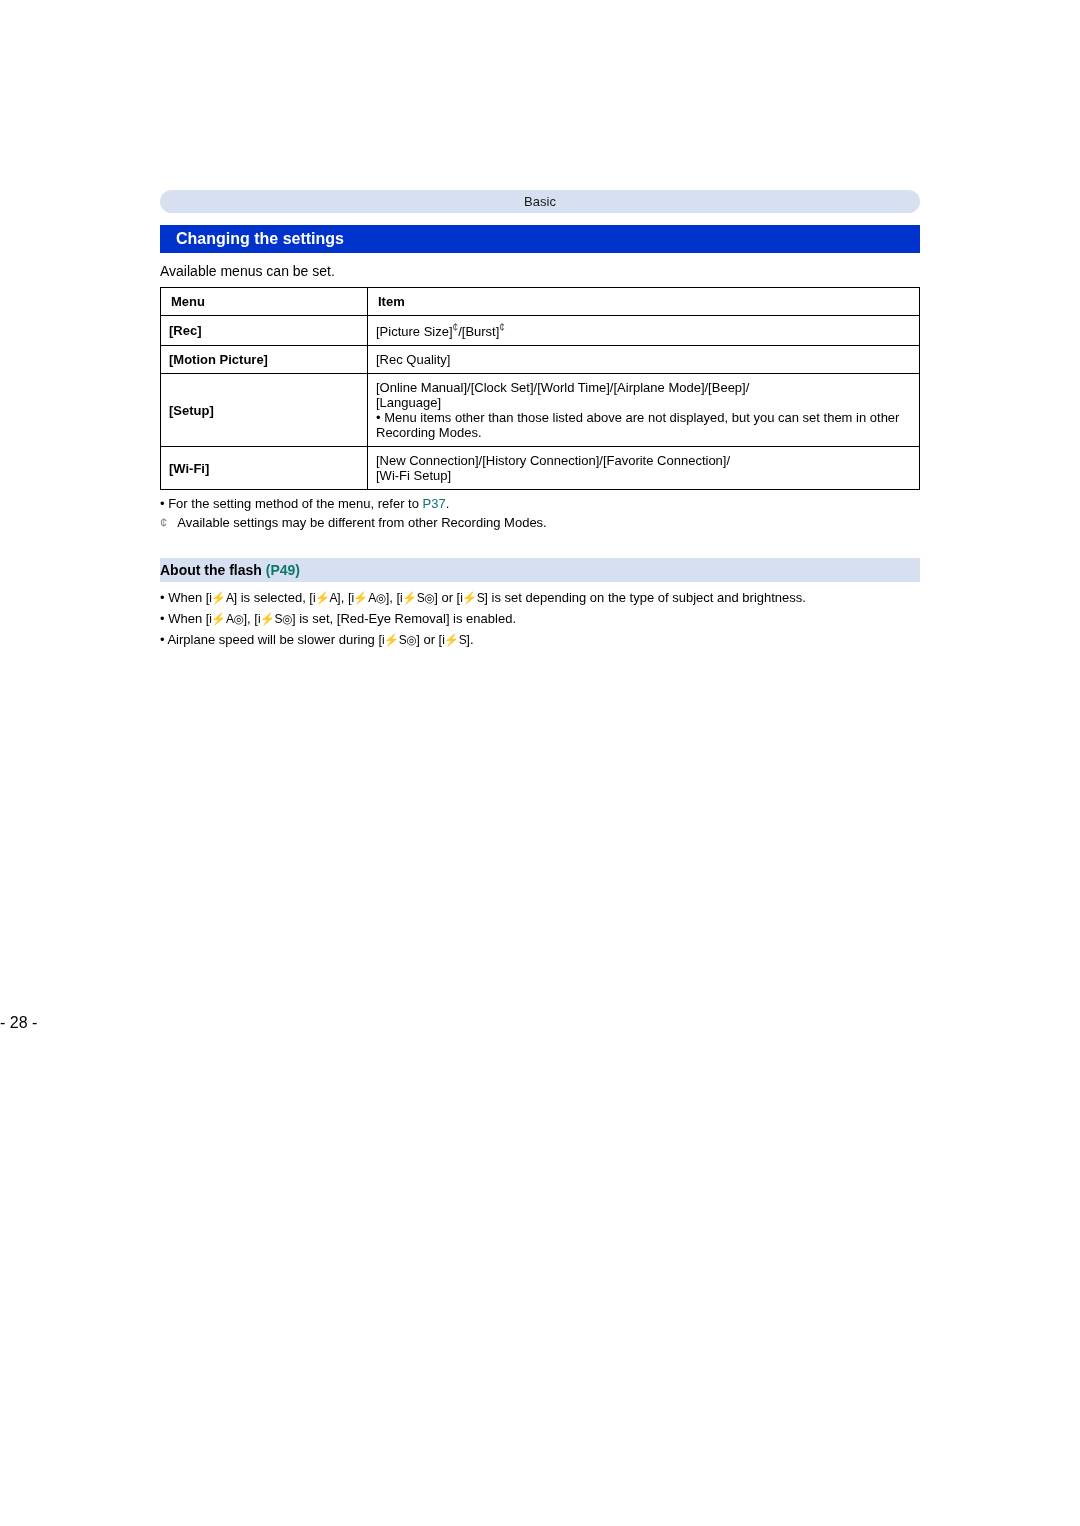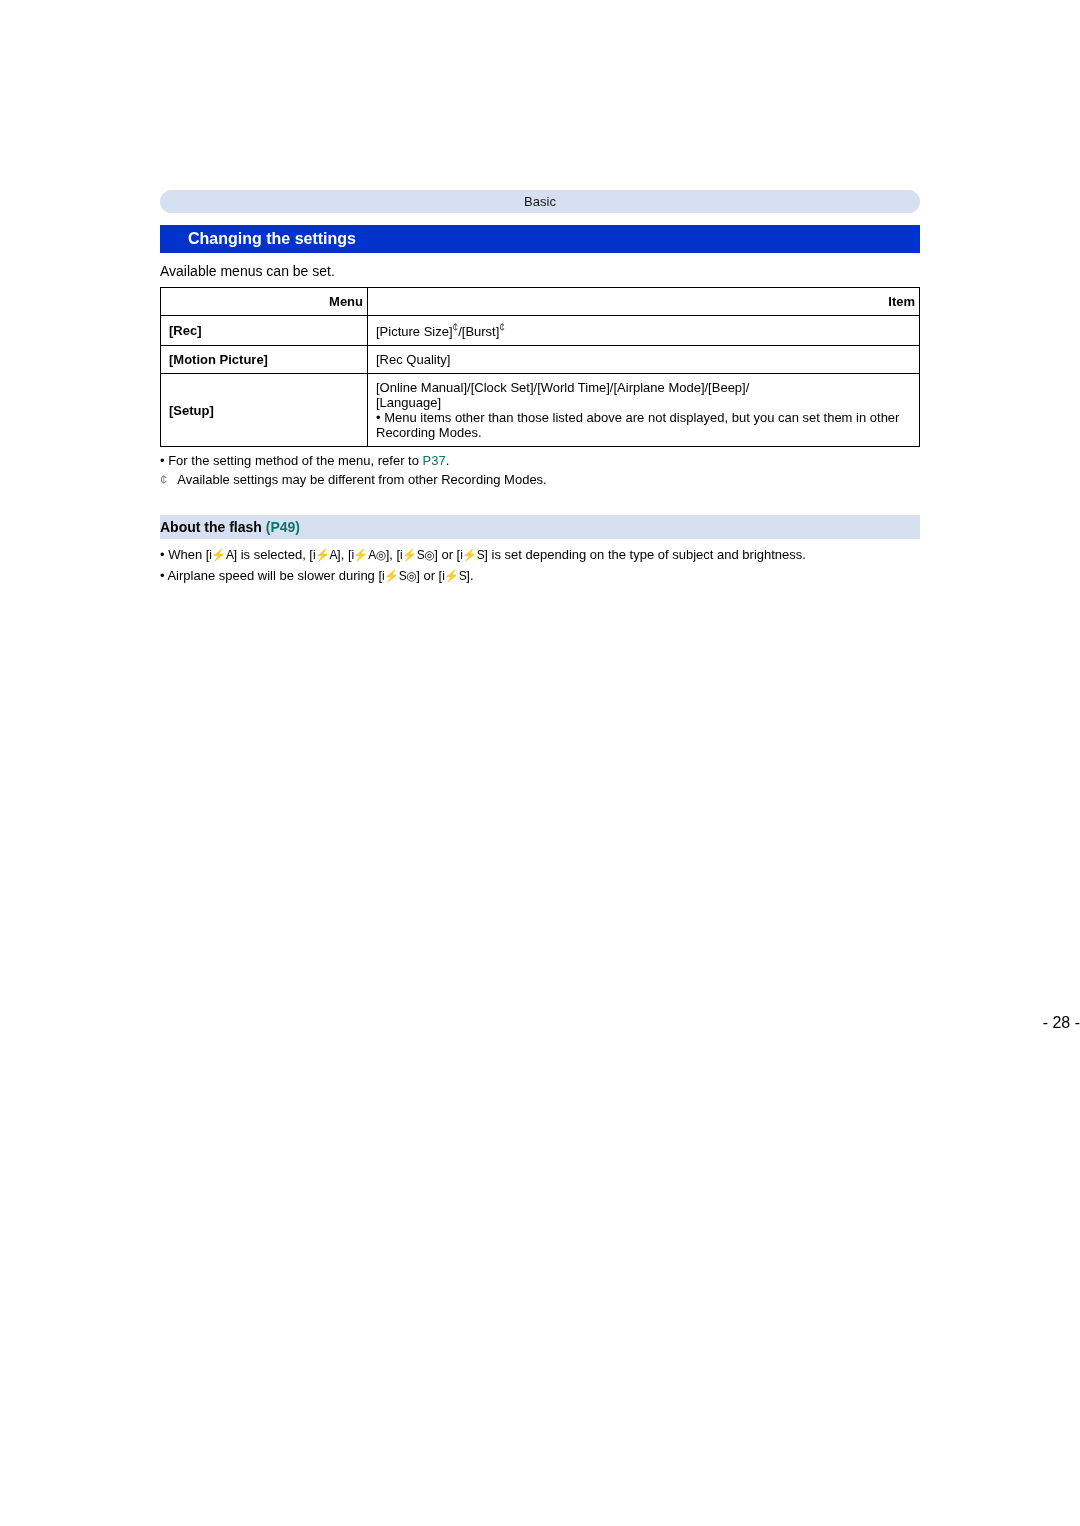--- a/index.html
+++ b/index.html
@@ -24,38 +24,38 @@
     font-size: 13px;
     color: #1a1a1a;
     padding: 4px 0;
     margin-bottom: 12px;
   }
   .section-bar {
     background: #0033cc;
     color: #ffffff;
     font-weight: bold;
     font-size: 16px;
-    padding: 5px 28px;
+    padding: 5px 16px;
     margin-bottom: 10px;
   }
   .intro {
     font-size: 14px;
     margin: 8px 0 8px 0;
   }
   table.menu-table {
     width: 100%;
     border-collapse: collapse;
     font-size: 13px;
   }
   table.menu-table th {
     border: 1px solid #000;
     background: #ffffff;
     font-weight: bold;
-    text-align: right;
-    padding: 6px 4px;
+    text-align: left;
+    padding: 6px 10px;
   }
   table.menu-table td {
     border: 1px solid #000;
     padding: 6px 8px;
     vertical-align: top;
   }
   table.menu-table td.menu-col {
     font-weight: bold;
     width: 190px;
     vertical-align: middle;
@@ -98,21 +98,21 @@
     display: inline-block;
     font-family: "Arial", sans-serif;
     font-size: 12px;
     letter-spacing: -0.5px;
   }
   .page-number {
     position: absolute;
     bottom: 60px;
     left: 0;
     right: 0;
-    text-align: right;
+    text-align: left;
     font-size: 16px;
     color: #000;
   }
   .setup-note {
     font-size: 13px;
   }
   .nowrap { white-space: nowrap; }
 </style>
 </head>
 <body>
@@ -150,38 +150,48 @@
         <td class="menu-col">[Setup]</td>
         <td>
           <div>[Online Manual]/[Clock Set]/[World Time]/[Airplane Mode]/[Beep]/</div>
           <div>[Language]</div>
           <div class="setup-note">
             <span>• </span><span>Menu items other than those listed above are not displayed, but you can set them in other Recording Modes.</span>
           </div>
         </td>
       </tr>
 
+      <tr>
+        <td class="menu-col">[Wi-Fi]</td>
+        <td>
+          <div>[New Connection]/[History Connection]/[Favorite Connection]/</div>
+          <div>[Wi-Fi Setup]</div>
+        </td>
+      </tr>
     </tbody>
   </table>
 
   <div class="bullet-line">
     <span class="dot"></span><span>For the setting method of the menu, refer to </span><span class="link">P37</span><span>.</span>
   </div>
 
   <div class="footnote-line">
     <span class="footnote-star">¢</span><span>Available settings may be different from other Recording Modes.</span>
   </div>
 
   <div class="sub-heading-bar">
     <span>About the flash </span><span class="link">(P49)</span>
   </div>
 
   <div class="bullet-line">
     <span class="dot"></span><span>When [</span><span class="flash-icon nowrap">i⚡A</span><span>] is selected, [</span><span class="flash-icon nowrap">i⚡A</span><span>], [</span><span class="flash-icon nowrap">i⚡A◎</span><span>], [</span><span class="flash-icon nowrap">i⚡S◎</span><span>] or [</span><span class="flash-icon nowrap">i⚡S</span><span>] is set depending on the type of subject and brightness.</span>
   </div>
 
+  <div class="bullet-line">
+    <span class="dot"></span><span>When [</span><span class="flash-icon nowrap">i⚡A◎</span><span>], [</span><span class="flash-icon nowrap">i⚡S◎</span><span>] is set, [Red-Eye Removal] is enabled.</span>
+  </div>
 
   <div class="bullet-line">
     <span class="dot"></span><span>Airplane speed will be slower during [</span><span class="flash-icon nowrap">i⚡S◎</span><span>] or [</span><span class="flash-icon nowrap">i⚡S</span><span>].</span>
   </div>
 
   <div class="page-number">- 28 -</div>
 </div>
 
 </body></html>

